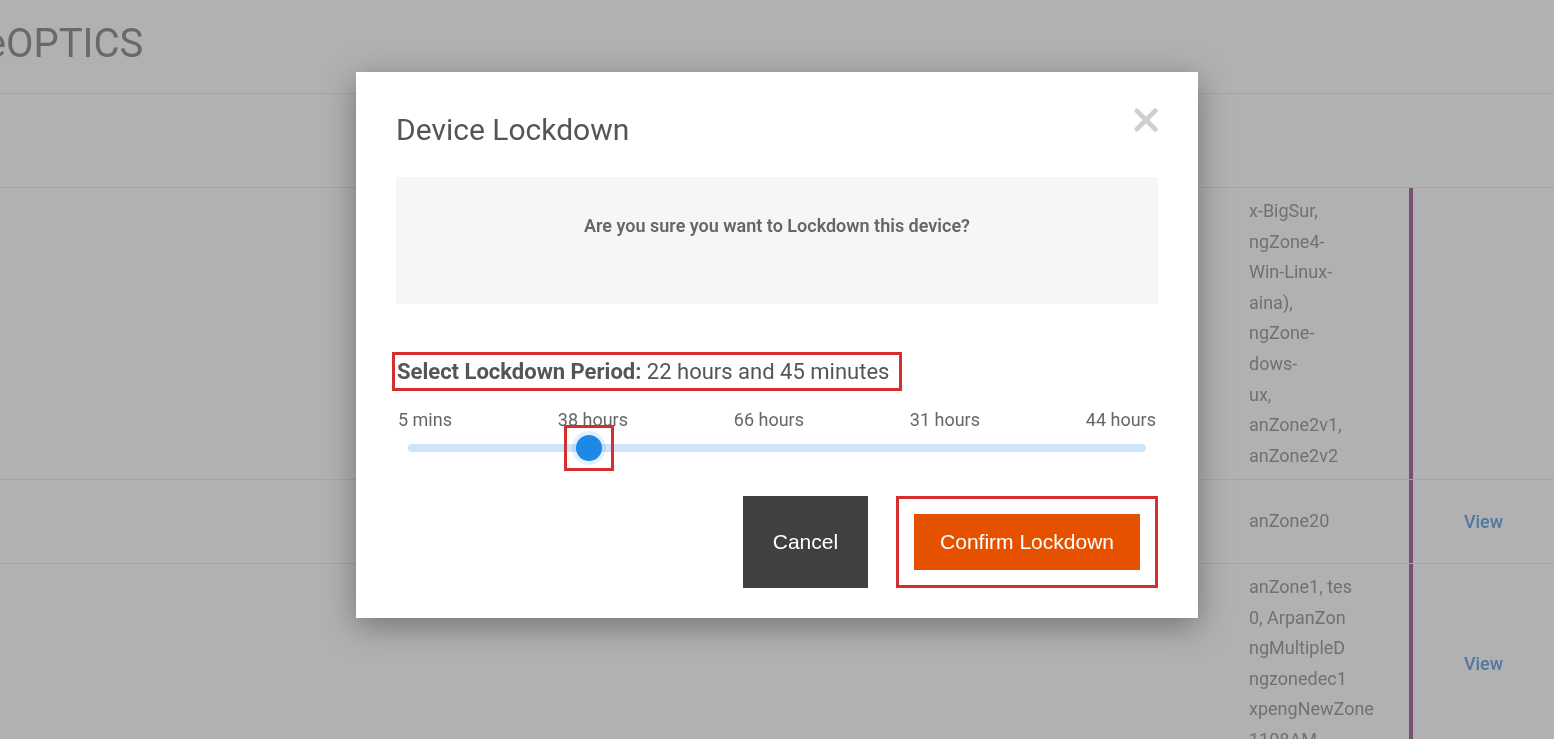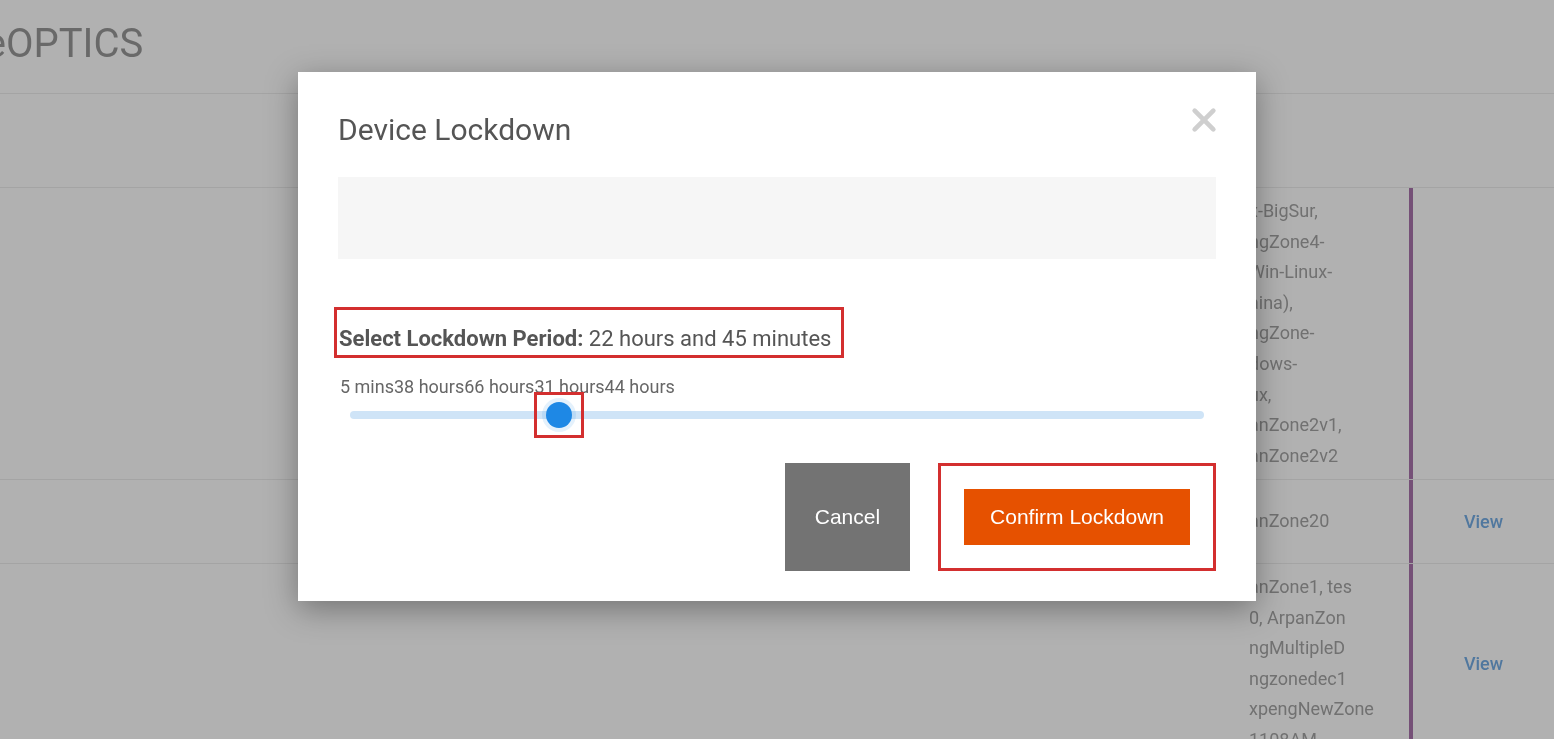--- a/index.html
+++ b/index.html
@@ -82,21 +82,21 @@
     .overlay {
       position: absolute;
       inset: 0;
       background: rgba(120,120,120,0.58);
       display: flex;
       justify-content: center;
       align-items: flex-start;
     }
     .modal {
       background: #fff;
-      width: 958px;
+      width: 842px;
       margin-top: 72px;
       box-shadow: 0 8px 30px rgba(0,0,0,0.35);
       padding: 40px 40px 30px 40px;
       position: relative;
     }
     .modal-title {
       font-size: 30px;
       color: #555;
       font-weight: 400;
       margin-bottom: 30px;
@@ -132,30 +132,30 @@
 
     
     .hl {
       border: 3px solid #d32f2f;
     }
 
     .period-line {
       display: inline-block;
       font-size: 22px;
       color: #555;
-      padding: 16px 10px 4px 2px;
+      padding: 4px 10px 4px 2px;
       margin-bottom: 18px;
       margin-left: -4px;
     }
     .period-line .lbl { font-weight: 700; }
 
     .slider-wrap { position: relative; margin-bottom: 44px; }
     .slider-labels {
       display: flex;
-      justify-content: flex-start;
+      justify-content: space-between;
       font-size: 18px;
       color: #666;
       margin-bottom: 14px;
       padding: 0 2px;
     }
     .slider-track {
       position: relative;
       height: 8px;
       background: #cfe4f7;
       border-radius: 4px;
@@ -186,23 +186,23 @@
       gap: 28px;
     }
     .btn {
       font-size: 21px;
       font-weight: 500;
       padding: 16px 30px;
       border: none;
       cursor: pointer;
       color: #fff;
     }
-    .btn-cancel { background: #737373; }
+    .btn-cancel { background: #404040; }
     .btn-confirm { background: #e65100; padding: 16px 26px; }
-    .confirm-hl { padding: 23px; display: inline-block; }
+    .confirm-hl { padding: 15px; display: inline-block; }
   </style>
 </head>
 <body>
 
 <div class="bg-page">
   <div class="bg-header">
     <h1>
       <span>ance</span><span class="bold">OPTICS</span>
     </h1>
   </div>
@@ -244,20 +244,21 @@
   <div class="modal">
     <div class="modal-title">Device Lockdown</div>
     <div class="close-icon">
       <svg viewBox="0 0 24 24" fill="none" stroke="currentColor" stroke-width="3.5" stroke-linecap="round">
         <line x1="5" y1="5" x2="19" y2="19"></line>
           <line x1="19" y1="5" x2="5" y2="19"></line>
       </svg>
     </div>
 
     <div class="confirm-box">
+      <div class="confirm-question">Are you sure you want to Lockdown this device?</div>
     </div>
 
     <div class="hl period-line">
       <span class="lbl">Select Lockdown Period: </span><span>22 hours and 45 minutes</span>
     </div>
 
     <div class="slider-wrap">
       <div class="slider-labels">
         <span>5 mins</span>
         <span>38 hours</span>

